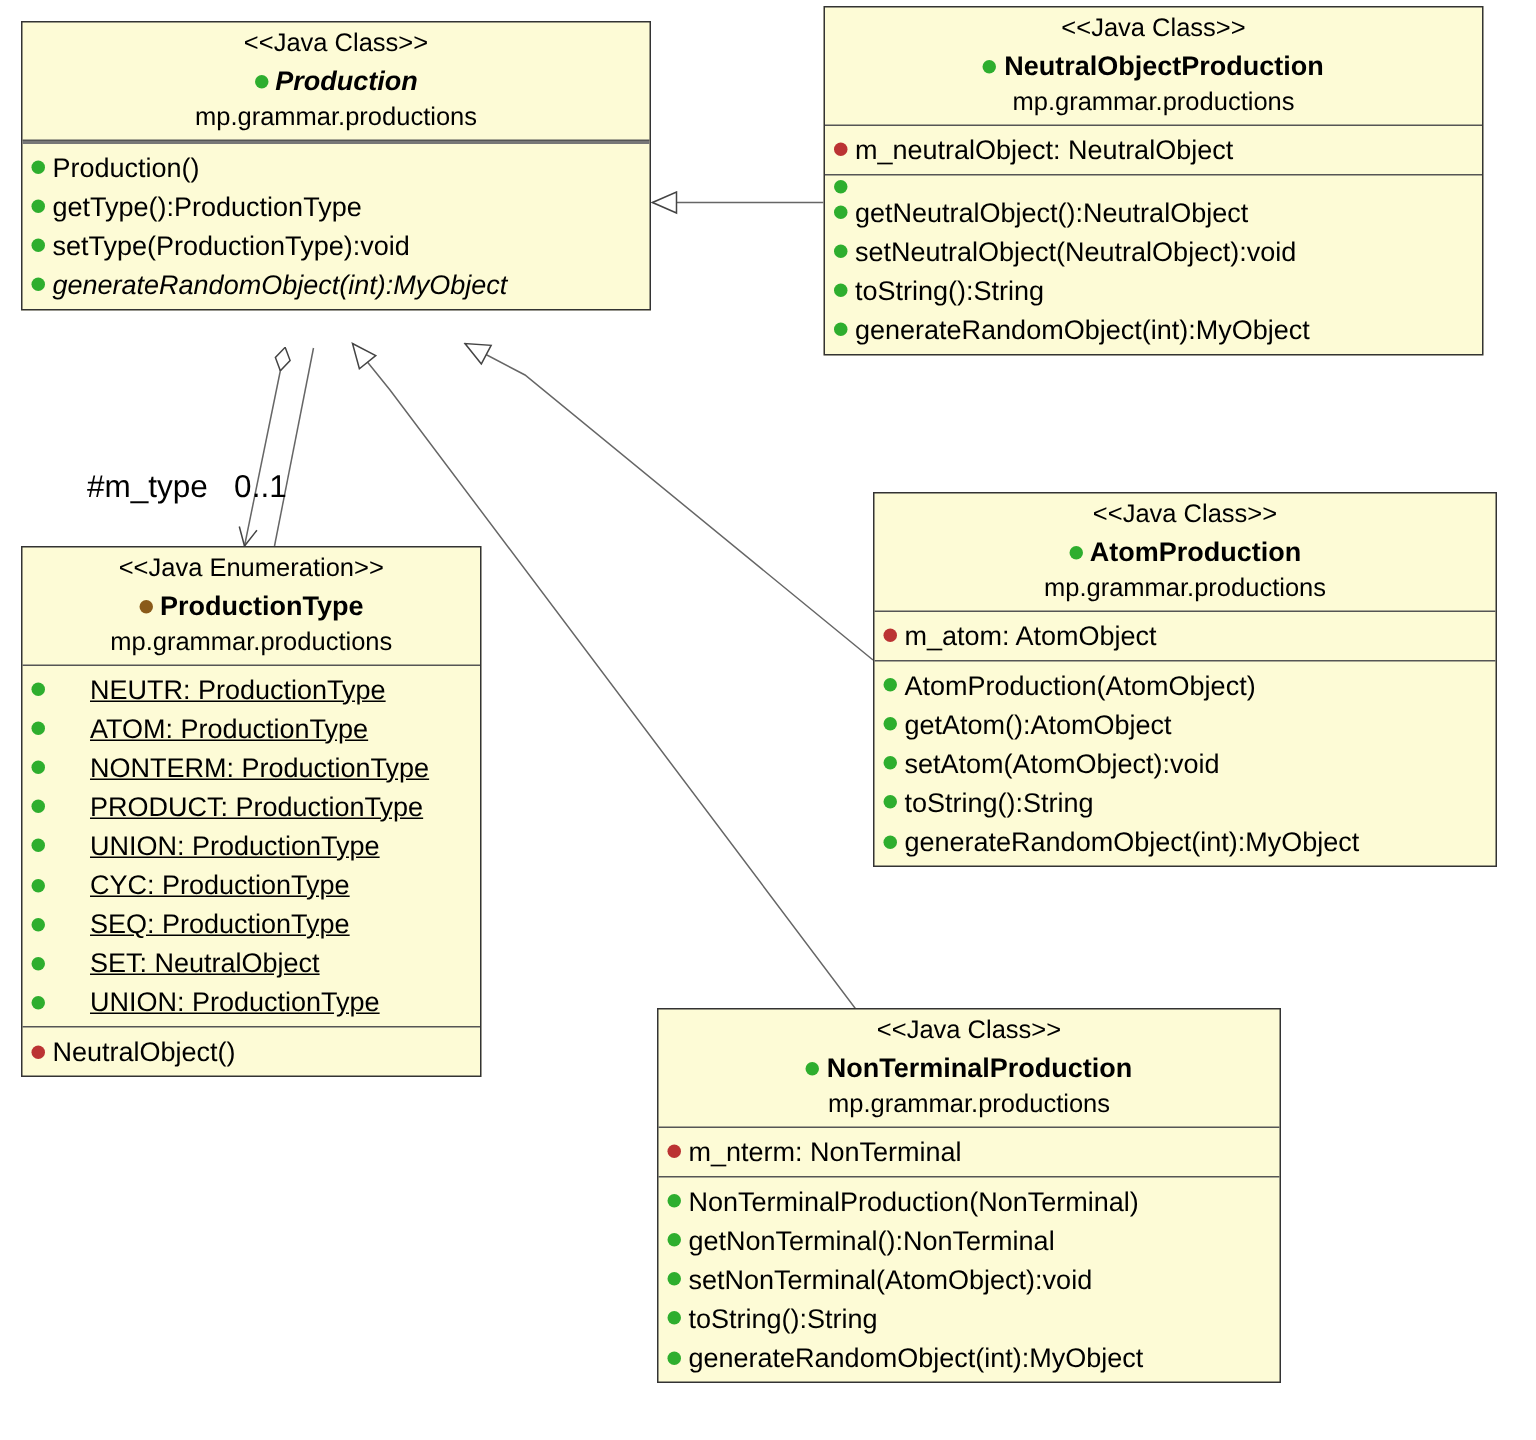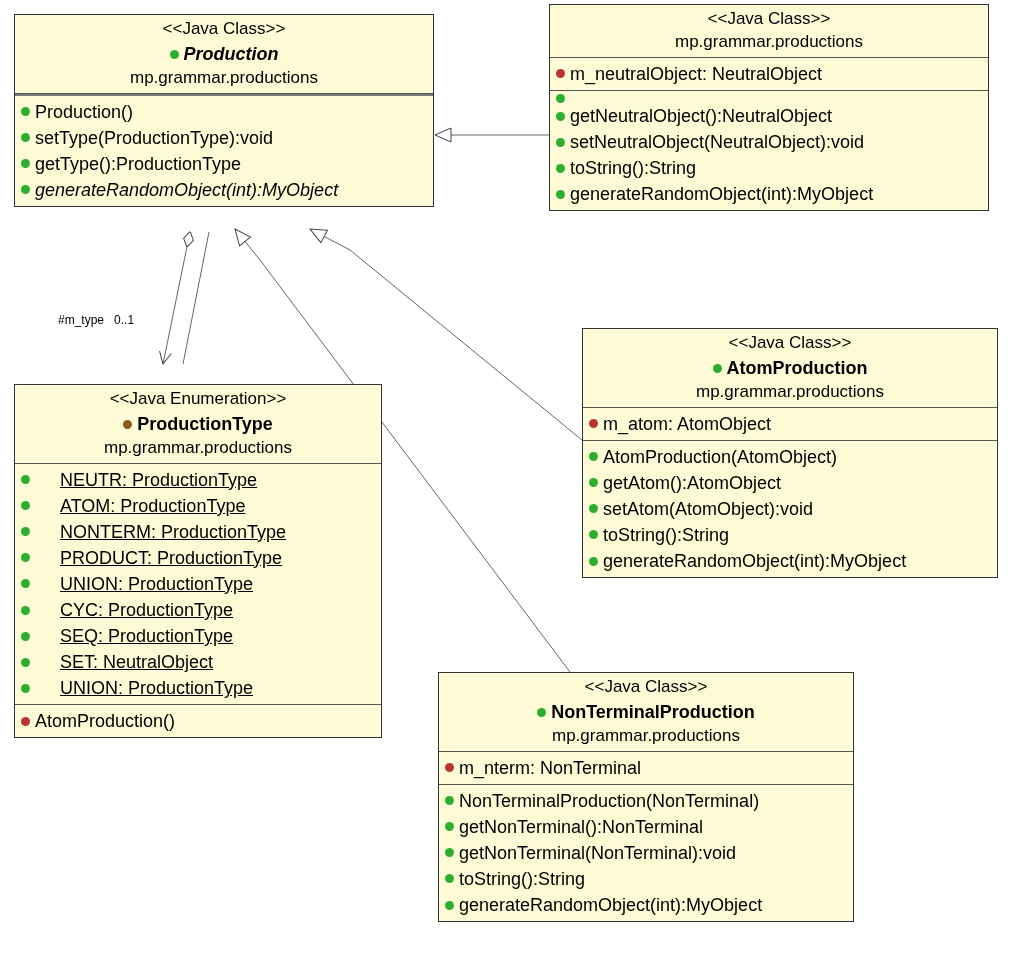--- a/index.html
+++ b/index.html
@@ -64,21 +64,21 @@
   .vis.red    { background: #b33; }
   .vis.brown  { background: #8a5a1a; }
   .cname-row {
     display: inline-flex;
     align-items: center;
     gap: 5px;
     justify-content: flex-start;
   }
   .label {
     position: absolute;
-    font-size: 12px;
+    font-size: 21px;
   }
   svg.connectors {
     position: absolute;
     left: 0; top: 0;
     width: 1024px;
     height: 960px;
     pointer-events: none;
   }
 </style>
 </head>
@@ -123,36 +123,40 @@
     <div class="pkg">mp.grammar.productions</div>
   </div>
   <div class="compartment" style="border-bottom-width:2px;border-bottom-color:#777;padding:0 0;height:0"></div>
   <div class="compartment">
     <div class="row">
         <span class="vis green"></span>
         <span class="txt">Production()</span>
       </div>
     <div class="row">
         <span class="vis green"></span>
+        <span class="txt">getType():ProductionType</span>
+      </div>
+    <div class="row">
+        <span class="vis green"></span>
         <span class="txt">setType(ProductionType):void</span>
       </div>
     <div class="row">
         <span class="vis green"></span>
-        <span class="txt">getType():ProductionType</span>
-      </div>
-    <div class="row">
-        <span class="vis green"></span>
         <span class="txt italic">generateRandomObject(int):MyObject</span>
       </div>
   </div>
 </div>
 
 <div class="class-box" style="left:549px; top:4px; width:440px;">
   <div class="compartment header">
     <div class="stereotype">&lt;&lt;Java Class&gt;&gt;</div>
+    <div class="cname-row">
+      <span class="vis green"></span>
+      <span class="classname">NeutralObjectProduction</span>
+    </div>
     <div class="pkg">mp.grammar.productions</div>
   </div>
   <div class="compartment">
     <div class="row">
         <span class="vis red"></span>
         <span class="txt">m_neutralObject: NeutralObject</span>
       </div>
   </div>
   <div class="compartment">
     <div class="row">
@@ -235,34 +239,34 @@
     <div class="row">
         <span class="vis green"></span>
         <span class="txt">NonTerminalProduction(NonTerminal)</span>
       </div>
     <div class="row">
         <span class="vis green"></span>
         <span class="txt">getNonTerminal():NonTerminal</span>
       </div>
     <div class="row">
         <span class="vis green"></span>
-        <span class="txt">getNonTerminal(NonTerminal):void</span>
+        <span class="txt">setNonTerminal(AtomObject):void</span>
       </div>
     <div class="row">
         <span class="vis green"></span>
         <span class="txt">toString():String</span>
       </div>
     <div class="row">
         <span class="vis green"></span>
         <span class="txt">generateRandomObject(int):MyObject</span>
       </div>
   </div>
 </div>
 
-<div class="class-box" style="left:14px; top:384px; width:368px;">
+<div class="class-box" style="left:14px; top:364px; width:307px;">
   <div class="compartment header">
     <div class="stereotype">&lt;&lt;Java Enumeration&gt;&gt;</div>
     <div class="cname-row">
       <span class="vis brown"></span>
       <span class="classname">ProductionType</span>
     </div>
     <div class="pkg">mp.grammar.productions</div>
   </div>
   <div class="compartment">
     <div class="row">
@@ -298,16 +302,16 @@
         <span class="txt under">SET: NeutralObject</span>
       </div>
     <div class="row">
         <span class="vis green"></span>
         <span class="txt under">UNION: ProductionType</span>
       </div>
   </div>
   <div class="compartment">
     <div class="row">
         <span class="vis red"></span>
-        <span class="txt">AtomProduction()</span>
+        <span class="txt">NeutralObject()</span>
       </div>
   </div>
 </div>
 
 </body></html>

